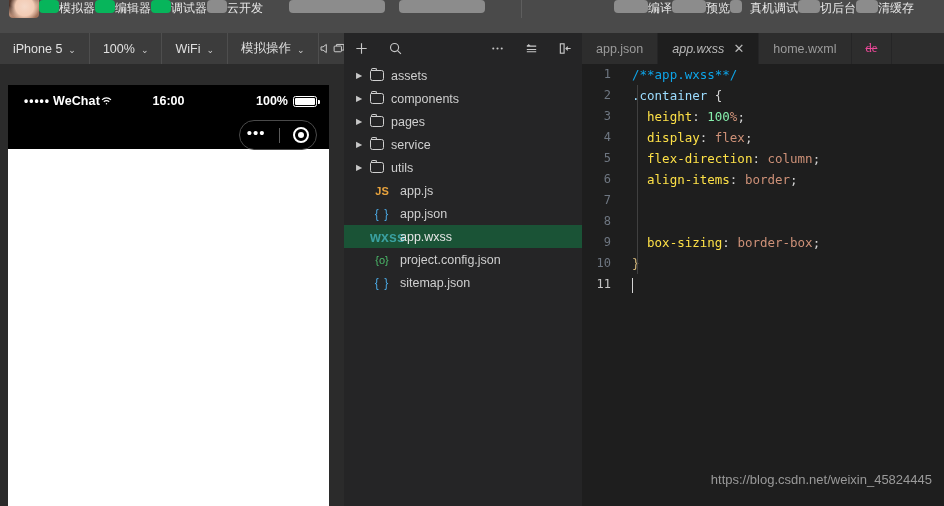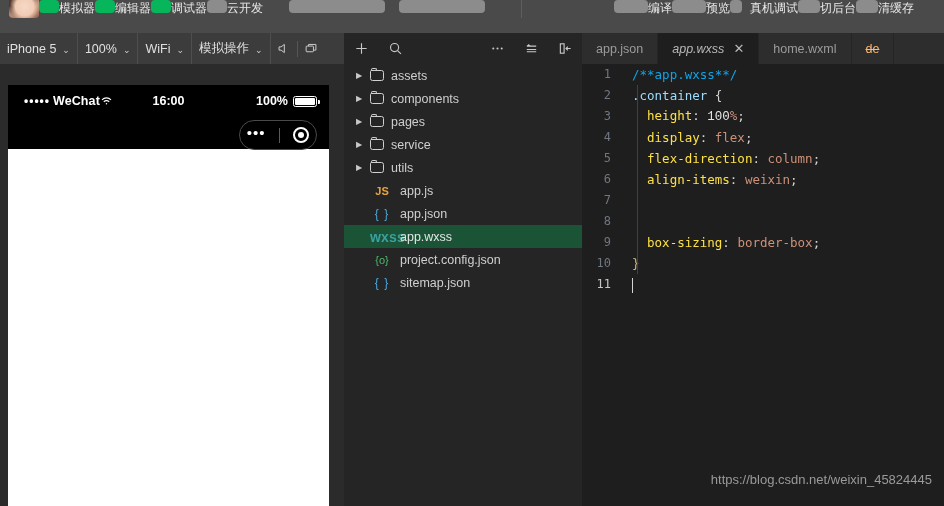--- a/index.html
+++ b/index.html
@@ -84,21 +84,21 @@
     left: 0; top: 33px;
     width: 344px; height: 31px;
     background: #3c3c3c;
     display: flex;
     align-items: center;
   }
   .sim-sel {
     display: flex;
     align-items: center;
     height: 31px;
-    padding: 0 7px;
+    padding: 0 13px;
     color: #e0e0e0;
     font-size: 12.5px;
     white-space: nowrap;
     border-right: 1px solid #4e4e4e;
     cursor: default;
   }
   .sim-sel .caret {
     margin-left: 6px;
     font-size: 9px;
     color: #cfcfcf;
@@ -345,22 +345,23 @@
     color: #b9b9b9;
     font-style: italic;
   }
   .tab .tab-close {
     margin-left: 9px;
     font-size: 13px;
     color: #b9b9b9;
     font-style: normal;
   }
   .tab.strike {
-    color: #fdba74;
+    color: #ec4899;
     text-decoration: line-through;
+    font-family: Liberation Serif, serif;
   }
   .code-area {
     position: relative;
     height: 442px;
     background: #1e1e1e;
     overflow: hidden;
     font-family: "DejaVu Sans Mono", "Liberation Mono", monospace;
     font-size: 12.5px;
     line-height: 21px;
   }
@@ -386,21 +387,21 @@
     left: 55px;
     top: 21px;
     width: 1px;
     height: 189px;
     background: #404040;
   }
   .c-comment { color: #0ea5e9; }
   .c-sel     { color: #9cdcfe; }
   .c-prop    { color: #fde047; }
   .c-val     { color: #ce9178; }
-  .c-num     { color: #e5e5e5; font-family: Liberation Mono, monospace; }
+  .c-num     { color: #86efac; }
   .c-punc    { color: #d4d4d4; }
   .c-brace   { color: #d7ba7d; }
   .caret-blk {
     display: inline-block;
     width: 1px;
     height: 15px;
     background: #d4d4d4;
     vertical-align: middle;
   }
   .watermark {
@@ -642,21 +643,21 @@
         <div class="tab strike">
           <span>de</span>
         </div>
       </div>
     <div class="code-area" id="codearea">
       <div class="code-line"><span class="ln">1</span><span class="code-text"><span class="c-comment">/**app.wxss**/</span></span></div>
         <div class="code-line"><span class="ln">2</span><span class="code-text"><span class="c-sel">.container</span><span class="c-punc"> </span><span class="c-punc">{</span></span></div>
         <div class="code-line"><span class="ln">3</span><span class="code-text"><span class="c-prop">  height</span><span class="c-punc">: </span><span class="c-num">100</span><span class="c-val">%</span><span class="c-punc">;</span></span></div>
         <div class="code-line"><span class="ln">4</span><span class="code-text"><span class="c-prop">  display</span><span class="c-punc">: </span><span class="c-val">flex</span><span class="c-punc">;</span></span></div>
         <div class="code-line"><span class="ln">5</span><span class="code-text"><span class="c-prop">  flex-direction</span><span class="c-punc">: </span><span class="c-val">column</span><span class="c-punc">;</span></span></div>
-        <div class="code-line"><span class="ln">6</span><span class="code-text"><span class="c-prop">  align-items</span><span class="c-punc">: </span><span class="c-val">weixin</span><span class="c-punc">;</span></span></div>
+        <div class="code-line"><span class="ln">6</span><span class="code-text"><span class="c-prop">  align-items</span><span class="c-punc">: </span><span class="c-val">border</span><span class="c-punc">;</span></span></div>
         <div class="code-line"><span class="ln">7</span></div>
         <div class="code-line"><span class="ln">8</span></div>
         <div class="code-line"><span class="ln">9</span><span class="code-text"><span class="c-prop">  box-sizing</span><span class="c-punc">: </span><span class="c-val">border-box</span><span class="c-punc">;</span></span></div>
         <div class="code-line"><span class="ln">10</span><span class="code-text"><span class="c-brace">}</span></span></div>
         <div class="code-line cur"><span class="ln">11</span><span class="code-text"><span class="caret-blk"></span></span></div>
         <div class="indent-guide"></div>
       <div class="watermark">https://blog.csdn.net/weixin_45824445</div>
     </div>
   </div>
 

